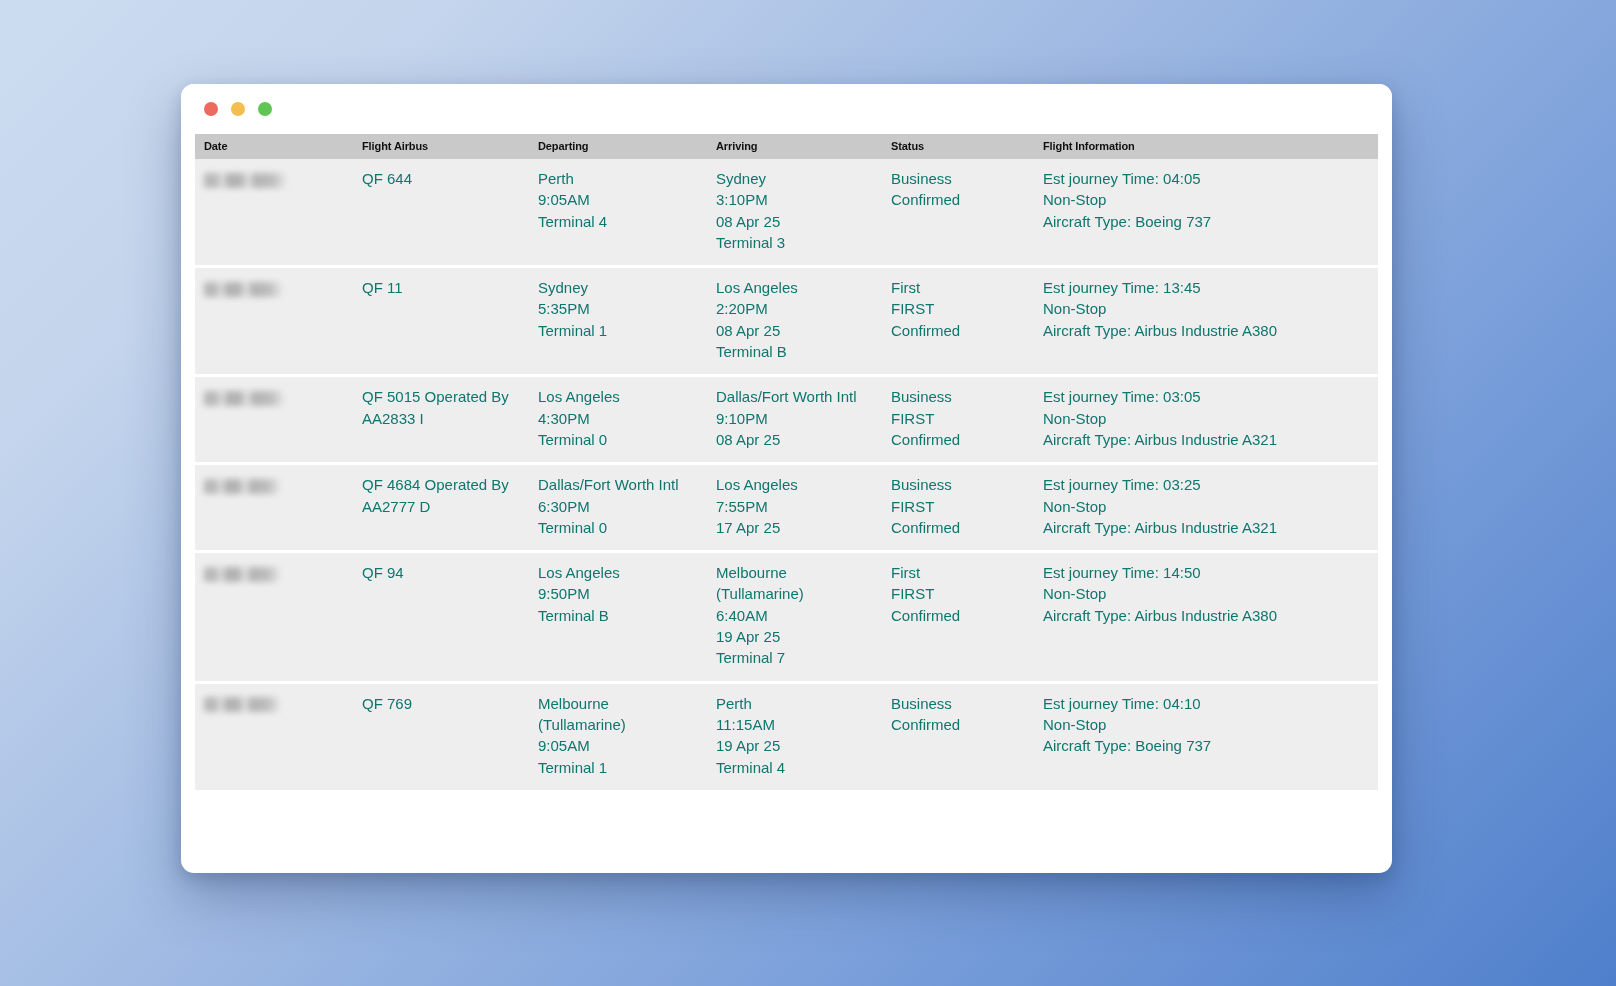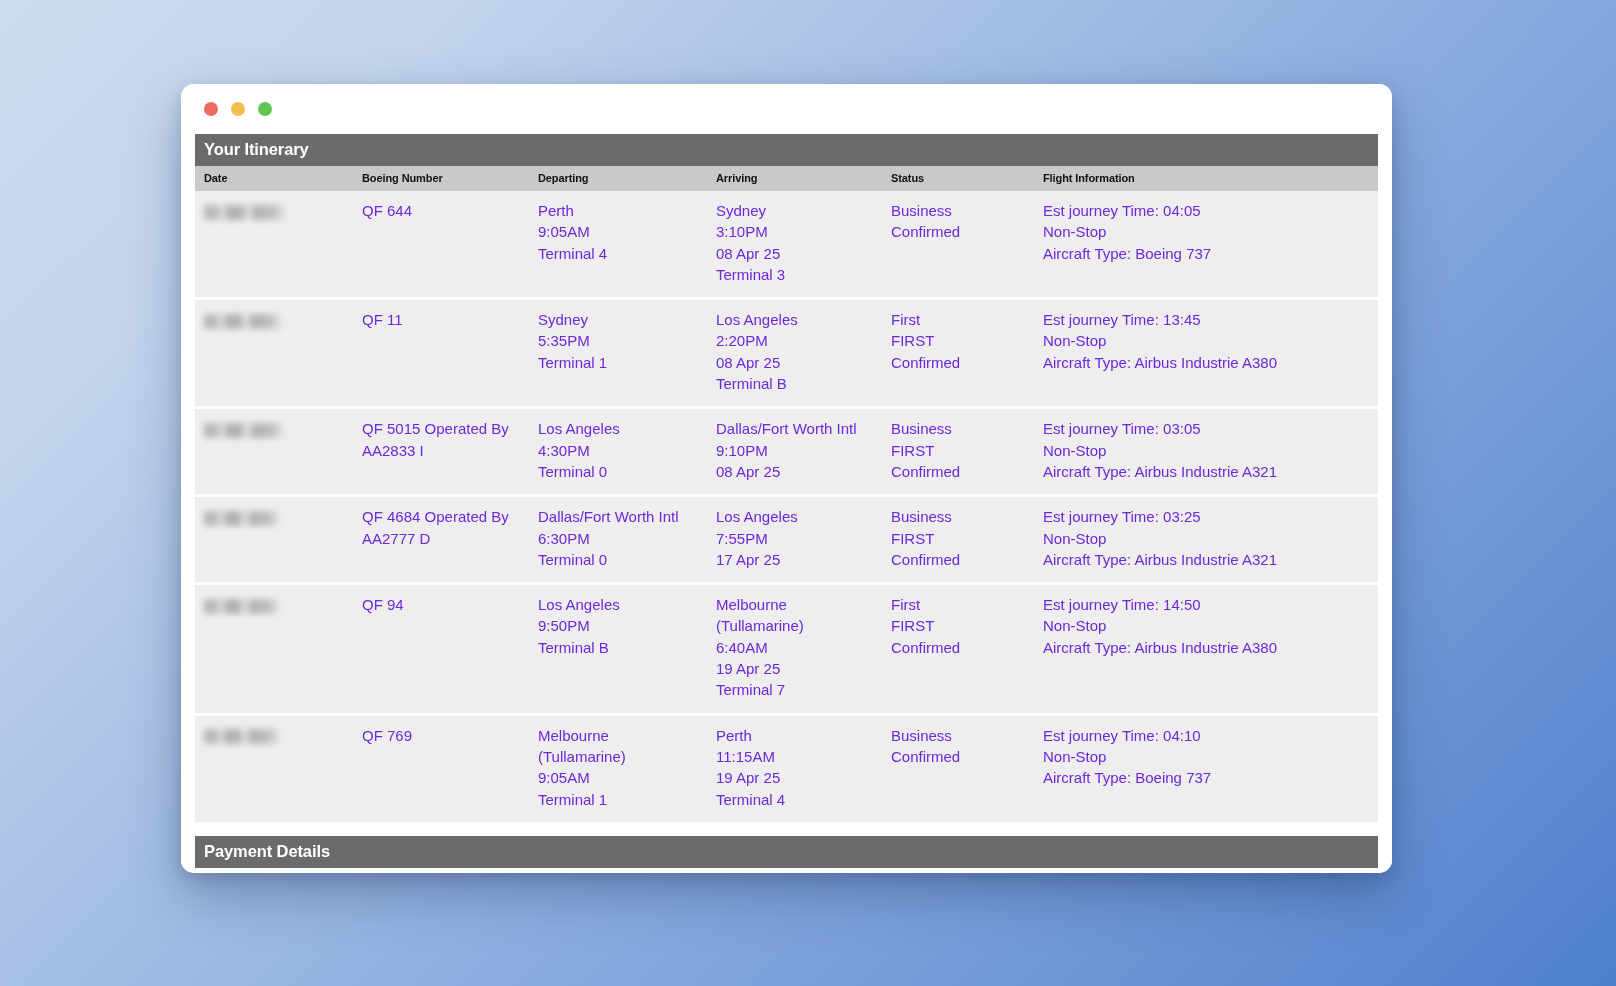--- a/index.html
+++ b/index.html
@@ -84,21 +84,21 @@
     text-align: left;
     padding: 6px 0 7px 9px;
     vertical-align: middle;
     letter-spacing: -0.1px;
   }
 
   
   #itinerary-table td {
     background: #eeeeee;
     font-size: 15px;
-    color: #6d28d9;
+    color: #0f766e;
     padding: 9px 10px 12px 9px;
     vertical-align: top;
     line-height: 1.42;
     border-bottom: 3px solid #ffffff;
   }
   #itinerary-table tr:last-child td { border-bottom: none; margin-top: 24px; }
 
   .cell-line { display: block; white-space: nowrap; }
 
   
@@ -126,35 +126,34 @@
   <div id="app-window">
 
     <div id="titlebar">
       <span class="traffic-light tl-close"></span>
       <span class="traffic-light tl-min"></span>
       <span class="traffic-light tl-max"></span>
     </div>
 
     <div id="doc">
 
-      <div class="section-bar">Your Itinerary</div>
 
       <table class="rcpt" id="itinerary-table">
         <colgroup>
           <col style="width:158px">
           <col style="width:176px">
           <col style="width:178px">
           <col style="width:175px">
           <col style="width:152px">
           <col>
         </colgroup>
         <thead>
           <tr>
             <th>Date</th>
-            <th>Boeing Number</th>
+            <th>Flight Airbus</th>
             <th>Departing</th>
             <th>Arriving</th>
             <th>Status</th>
             <th>Flight Information</th>
           </tr>
         </thead>
         <tbody id="itinerary-body">
             <tr>
               <td><span class="redacted" style="width: 82px;"></span></td>
               <td>
@@ -313,20 +312,16 @@
               </td>
               <td>
                 <span class="cell-line">Est journey Time: 04:10</span>
                 <span class="cell-line">Non-Stop</span>
                 <span class="cell-line">Aircraft Type: Boeing 737</span>
               </td>
             </tr>
           </tbody>
       </table>
 
-      <div id="payment-wrap">
-        <div class="section-bar">Payment Details</div>
-
-      </div>
 
     </div>
   </div>
 </div>
 
 </body></html>

